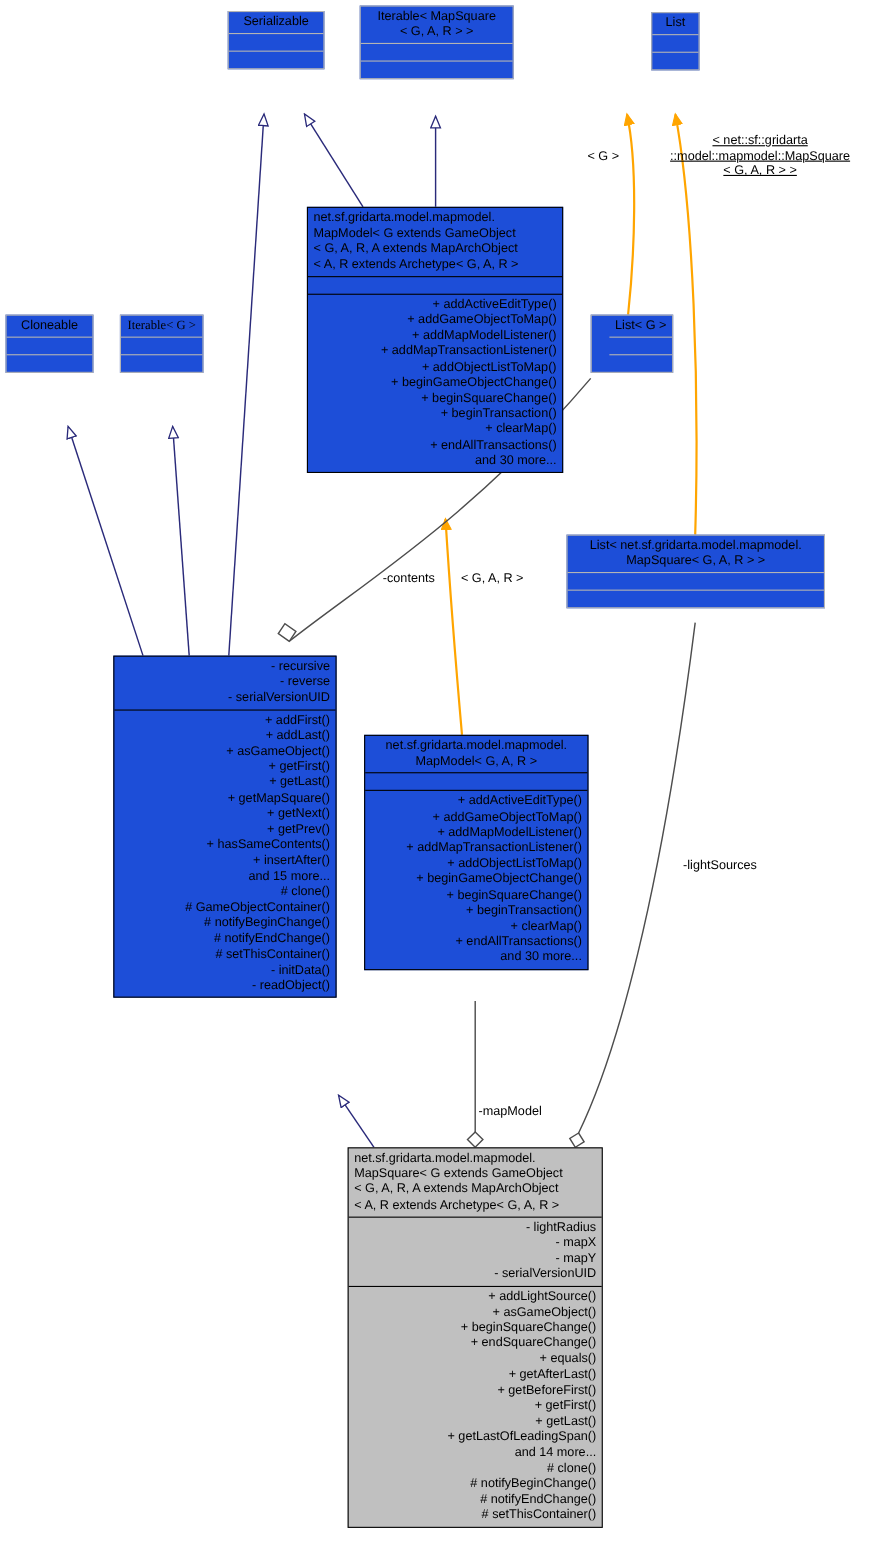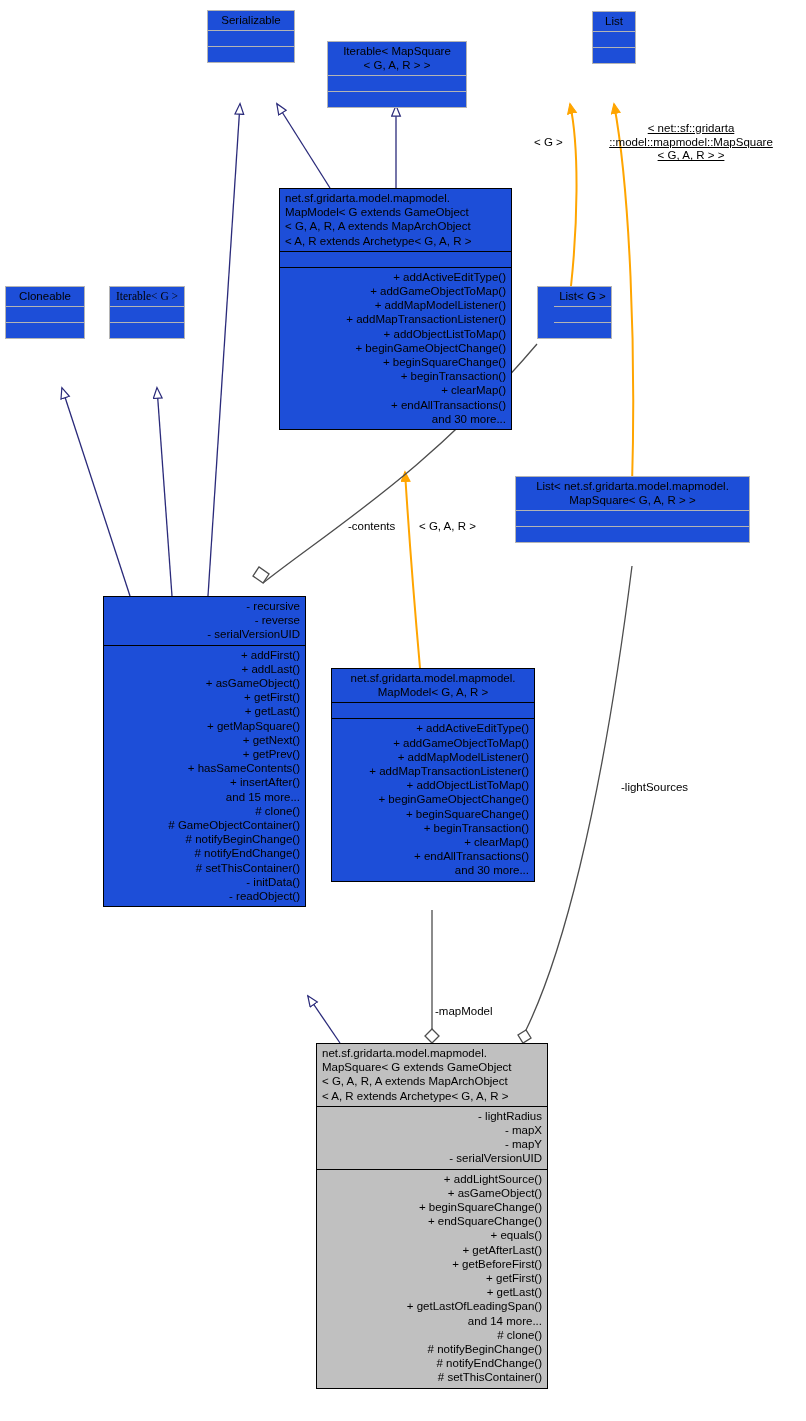--- a/index.html
+++ b/index.html
@@ -139,21 +139,21 @@
       <path d="M 526,1030 L 518,1035 L 523,1043 L 531,1038 Z" fill="#ffffff" stroke="#4d4d4d" stroke-width="1.3"></path>
     </g>
   </svg>
 
   <div class="uml iface" style="left:207px; top:10px; width:88px;">
     <div class="sec title">Serializable</div>
     <div class="sec empty"></div>
     <div class="sec empty"></div>
   </div>
 
-  <div class="uml iface" style="left:327px; top:5px; width:140px;margin-top:36px;">
+  <div class="uml iface" style="left:327px; top:5px; width:140px;">
     <div class="sec title">Iterable&lt; MapSquare
 &lt; G, A, R &gt; &gt;</div>
     <div class="sec empty"></div>
     <div class="sec empty"></div>
   </div>
 
   <div class="uml iface" style="left:592px; top:11px; width:44px;">
     <div class="sec title">List</div>
     <div class="sec empty"></div>
     <div class="sec empty"></div>
@@ -189,21 +189,21 @@
     <div class="sec empty"></div>
     <div class="sec empty"></div>
   </div>
 
   <div class="uml iface" style="left:537px; top:286px; width:75px;padding-left:16px;">
     <div class="sec title">List&lt; G &gt;</div>
     <div class="sec empty"></div>
     <div class="sec empty"></div>
   </div>
 
-  <div class="uml iface" style="left:515px; top:476px; width:235px;">
+  <div class="uml iface" style="left:515px; top:486px; width:235px;">
     <div class="sec title">List&lt; net.sf.gridarta.model.mapmodel.
 MapSquare&lt; G, A, R &gt; &gt;</div>
     <div class="sec empty"></div>
     <div class="sec empty"></div>
   </div>
 
   <div class="uml cls" style="left:103px; top:596px; width:203px;">
     <div class="sec members">- recursive
 - reverse
 - serialVersionUID</div>

